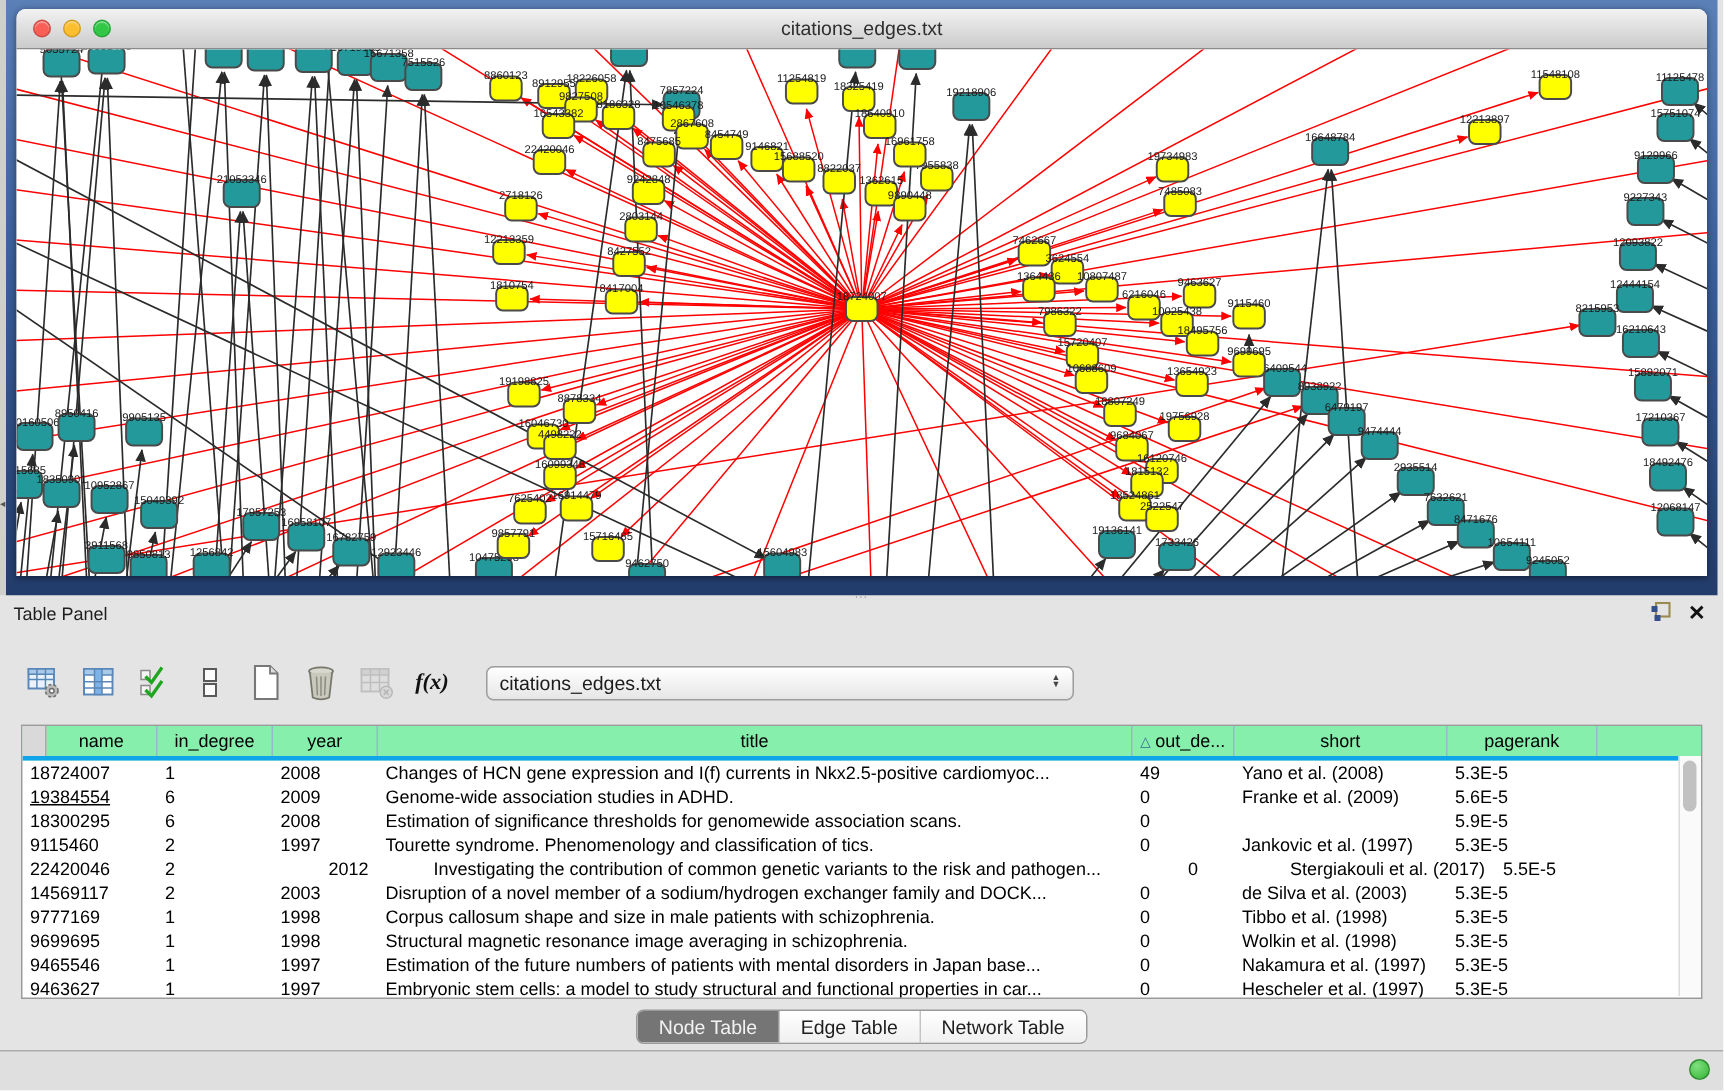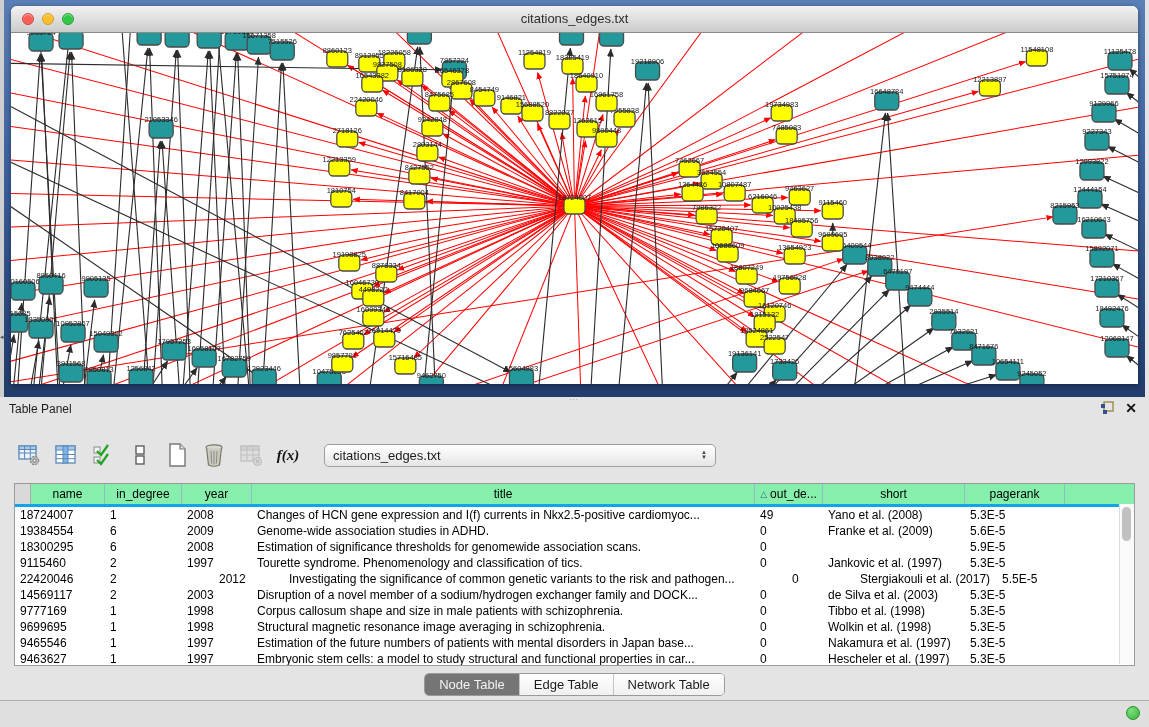--- a/index.html
+++ b/index.html
@@ -617,21 +617,21 @@
           <div class="trow">
             <div class="td" style="width: 90px;">18724007</div>
             <div class="td" style="width: 77px;">1</div>
             <div class="td" style="width: 70px;">2008</div>
             <div class="td" style="width: 503px;">Changes of HCN gene expression and I(f) currents in Nkx2.5-positive cardiomyoc...</div>
             <div class="td" style="width: 68px;">49</div>
             <div class="td" style="width: 142px;">Yano et al. (2008)</div>
             <div class="td" style="width: 100px;">5.3E-5</div>
           </div>
           <div class="trow">
-            <div class="td" style="width: 90px;">19384554</div>
+            <div class="td" style="width: 90px; text-decoration: underline;">19384554</div>
             <div class="td" style="width: 77px;">6</div>
             <div class="td" style="width: 70px;">2009</div>
             <div class="td" style="width: 503px;">Genome-wide association studies in ADHD.</div>
             <div class="td" style="width: 68px;">0</div>
             <div class="td" style="width: 142px;">Franke et al. (2009)</div>
             <div class="td" style="width: 100px;">5.6E-5</div>
           </div>
           <div class="trow">
             <div class="td" style="width: 90px;">18300295</div>
             <div class="td" style="width: 77px;">6</div>
@@ -647,21 +647,21 @@
             <div class="td" style="width: 70px;">1997</div>
             <div class="td" style="width: 503px;">Tourette syndrome. Phenomenology and classification of tics.</div>
             <div class="td" style="width: 68px;">0</div>
             <div class="td" style="width: 142px;">Jankovic et al. (1997)</div>
             <div class="td" style="width: 100px;">5.3E-5</div>
           </div>
           <div class="trow">
             <div class="td" style="width: 90px;">22420046</div>
             <div class="td" style="width: 77px;">2</div>
             <div class="td" style="width: 70px; margin-left: 32px;">2012</div>
-            <div class="td" style="width: 503px;">Investigating the significance of common genetic variants to the risk and pathogen...</div>
+            <div class="td" style="width: 503px;">Investigating the contribution of common genetic variants to the risk and pathogen...</div>
             <div class="td" style="width: 68px;">0</div>
             <div class="td" style="width: 142px;">Stergiakouli et al. (2017)</div>
             <div class="td" style="width: 100px;">5.5E-5</div>
           </div>
           <div class="trow">
             <div class="td" style="width: 90px;">14569117</div>
             <div class="td" style="width: 77px;">2</div>
             <div class="td" style="width: 70px;">2003</div>
             <div class="td" style="width: 503px;">Disruption of a novel member of a sodium/hydrogen exchanger family and DOCK...</div>
             <div class="td" style="width: 68px;">0</div>

